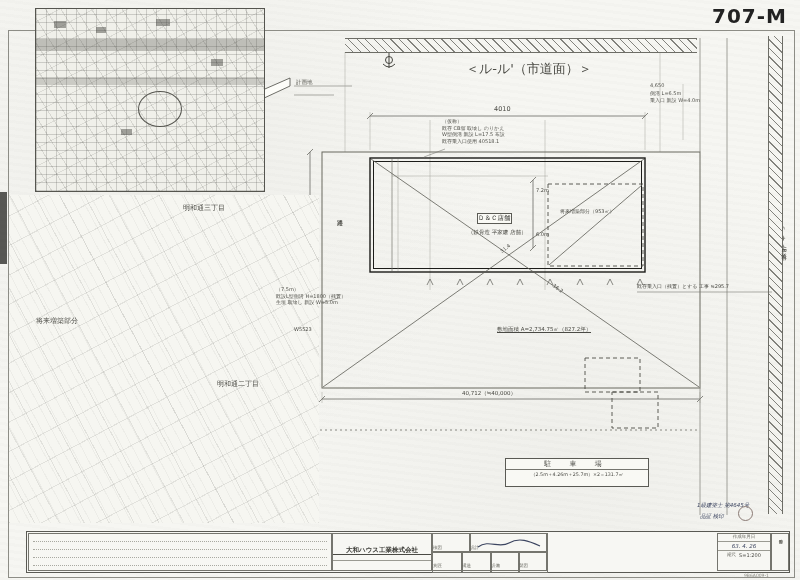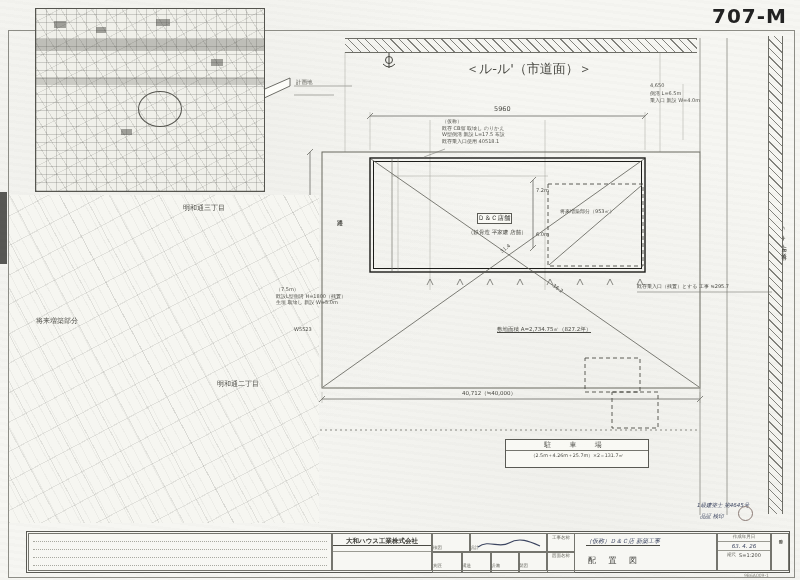--- a/index.html
+++ b/index.html
@@ -212,21 +212,21 @@
   <div class="abs txt" style="left:167px;top:204px;font-size:7px;color:#4e4e48;padding-left:16px;">明和通三丁目</div>
   <div class="abs txt" style="left:36px;top:317px;font-size:7px;color:#4e4e48;">将来増築部分</div>
   <div class="abs txt" style="left:217px;top:380px;font-size:7px;color:#4e4e48;">明和通二丁目</div>
 
   <div class="abs hatchH" style="left:345px;top:38px;width:352px;height:13px;"></div>
   <div class="abs hatchV" style="left:768px;top:36px;width:13px;height:478px;"></div>
 
   <div class="abs txt" style="left:466px;top:62px;font-size:13px;">＜ル-ル'（市道面）＞</div>
   <div class="abs txt vr" style="left:780px;top:225px;font-size:6px;">＜ト-ト'（市道B）＞</div>
 
-  <div class="abs txt" style="left:494px;top:106px;font-size:6.5px;">5960</div>
+  <div class="abs txt" style="left:494px;top:106px;font-size:6.5px;">4010</div>
 
   <div class="abs" style="left:442px;top:118px;font-size:5px;line-height:1.3;color:#52524c;white-space:nowrap;">
     <div>（仮称）</div>
     <div>既存 CB塀 取壊し のりかえ</div>
     <div>W型側溝 新設 L=17.5 布設</div>
     <div>既存乗入口使用 40518.1</div>
   </div>
 
   <div class="abs" style="left:650px;top:82px;font-size:5px;line-height:1.5;color:#52524c;white-space:nowrap;">
     <div>4,650</div>
@@ -249,40 +249,40 @@
   <div class="abs txt" style="left:560px;top:209px;font-size:5px;">将来増築部分（953㎡）</div>
 
   <div class="abs txt" style="left:536px;top:188px;font-size:5px;">7.2m</div>
   <div class="abs txt" style="left:536px;top:232px;font-size:5px;">6.0m</div>
   <div class="abs txt" style="left:500px;top:246px;font-size:5px;transform:rotate(-38deg);">31.4</div>
   <div class="abs txt" style="left:552px;top:286px;font-size:5px;transform:rotate(35deg);">36.2</div>
 
   <div class="abs txt u" style="left:497px;top:326px;font-size:5.5px;">敷地面積 A=2,734.75㎡（827.2坪）</div>
   <div class="abs txt" style="left:462px;top:390px;font-size:5.5px;">40,712（≒40,000）</div>
 
-  <div class="abs box" style="left:505px;top:439px;width:142px;height:27px;">
+  <div class="abs box" style="left:505px;top:458px;width:142px;height:27px;">
     <div class="txt" style="font-size:7px;letter-spacing:8px;text-align:center;border-bottom:1px solid #75756e;padding:1px 0;">駐 車 場</div>
     <div class="txt" style="font-size:4.8px;text-align:center;padding-top:1.5px;">（2.5m＋4.26m＋25.7m）×2＝131.7㎡</div>
   </div>
 
   <div class="abs txt pen" style="left:697px;top:502px;font-size:5.5px;font-style:italic;">1級建築士 第4645号</div>
   <div class="abs txt pen" style="left:700px;top:513px;font-size:5.5px;font-style:italic;">品証 検印</div>
   <div class="abs circleMark" style="left:738px;top:506px;width:13px;height:13px;border-color:#8a7a74;"></div>
 
   <div class="abs tb" style="left:26px;top:531px;width:762px;height:40px;">
 
     <div class="cell" style="left:1px;top:1px;width:302px;height:36px;">
       <div class="revline" style="top:7px;"></div>
       <div class="revline" style="top:15px;"></div>
       <div class="revline" style="top:23px;"></div>
       <div class="revline" style="top:31px;"></div>
     </div>
 
     <div class="cell" style="left:305px;top:1px;width:98px;height:36px;">
-      <div class="txt u" style="font-size:6.5px;font-weight:bold;text-align:center;margin-top:4px;color:#3b3b36;">大和ハウス工業株式会社</div>
+      <div class="txt u" style="font-size:6.5px;font-weight:bold;text-align:center;margin-top:13px;color:#3b3b36;">大和ハウス工業株式会社</div>
       <div style="border-bottom:1px solid #9a9a92;margin-top:5px;"></div>
     </div>
 
     <div class="cell" style="left:405px;top:1px;width:113px;height:36px;">
       <div class="cell" style="left:-1px;top:-1px;width:37px;height:18px;">
         <span class="lbl">検図</span>
       </div>
       <div class="cell" style="left:36px;top:-1px;width:77px;height:18px;">
         <span class="lbl">設計</span>
         <svg width="70" height="13" style="position:absolute;left:4px;top:3px;">
@@ -296,30 +296,20 @@
         <span class="lbl">構造</span>
       </div>
       <div class="cell" style="left:57px;top:17px;width:28px;height:20px;">
         <span class="lbl">設備</span>
       </div>
       <div class="cell" style="left:85px;top:17px;width:28px;height:20px;">
         <span class="lbl">製図</span>
       </div>
     </div>
 
-    <div class="cell" style="left:520px;top:1px;width:168px;height:36px;">
-      <div class="cell" style="left:-1px;top:-1px;width:26px;height:18px;">
-        <span class="lbl" style="display:block;width:18px;margin:2px auto;">工事名称</span>
-      </div>
-      <div class="abs txt pen u" style="left:38px;top:4px;font-size:6px;font-style:italic;">（仮称）Ｄ＆Ｃ店 新築工事</div>
-      <div class="cell" style="left:-1px;top:17px;width:26px;height:20px;">
-        <span class="lbl" style="display:block;width:18px;margin:2px auto;">図面名称</span>
-      </div>
-      <div class="abs txt" style="left:40px;top:22px;font-size:8px;letter-spacing:5px;color:#33332f;">配 置 図</div>
-    </div>
 
     <div class="cell" style="left:690px;top:1px;width:52px;height:36px;">
       <div class="lbl" style="text-align:center;border-bottom:1px solid #9a9a92;padding:1px 0;">作成年月日</div>
       <div class="txt pen" style="font-size:5.5px;text-align:center;border-bottom:1px solid #9a9a92;padding:1px 0;font-style:italic;">63. 4. 26</div>
       <div style="display:flex;justify-content:center;gap:3px;padding-top:2px;">
         <span class="lbl">縮尺</span>
         <span class="txt" style="font-size:5px;">S=1:200</span>
       </div>
     </div>
 

